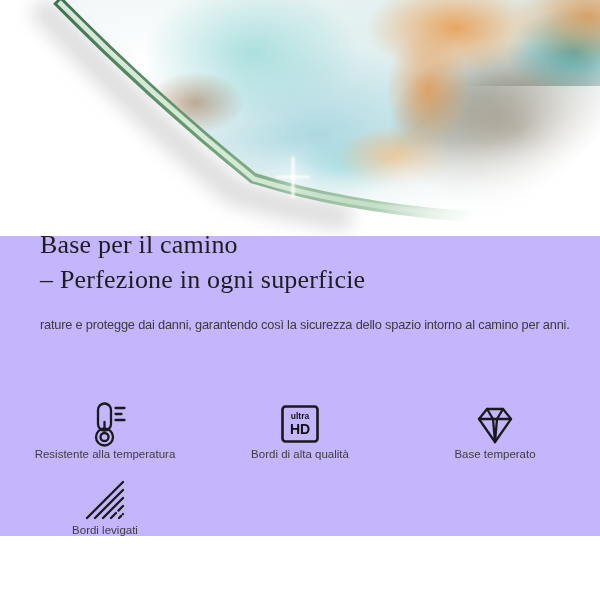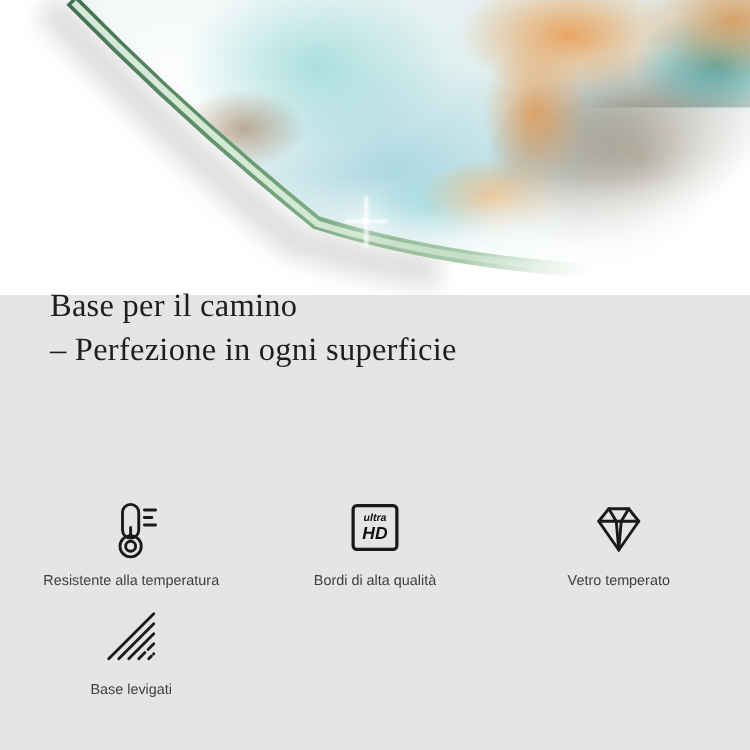--- a/index.html
+++ b/index.html
@@ -1,17 +1,17 @@
 <!DOCTYPE html>
 <html><head>
 <meta charset="utf-8">
 <style>
   html,body{margin:0;padding:0;background:#fff;}
   body{width:600px;height:600px;font-family:"Liberation Sans",sans-serif;}
-  .page{position:relative;width:600px;height:600px;background:#e5e5e5;overflow:hidden;}
+  .page{position:relative;width:600px;height:536px;background:#c4b5fd;overflow:hidden;}
 
   
   .hero{position:absolute;top:0;left:0;width:600px;height:236px;background:#fff;}
   .hero-art{
     position:absolute;inset:0;
     clip-path: path("M57 0 Q150 95 253 178 Q340 206 460 216 Q540 222 600 226 L600 0 Z");
     background:
       radial-gradient(70px 45px at 195px 103px, rgba(146,97,56,0.50), rgba(146,97,56,0) 70%),
       radial-gradient(130px 70px at 455px 28px, rgba(233,162,90,0.95), rgba(233,162,90,0) 68%),
       radial-gradient(60px 85px at 428px 90px, rgba(226,150,78,0.80), rgba(226,150,78,0) 70%),
@@ -35,22 +35,22 @@
   .title{position:absolute;left:40px;top:227px;font-family:"Liberation Serif",serif;
     font-size:26px;line-height:35px;color:#1e1e1e;letter-spacing:0.2px;}
   .desc{position:absolute;left:40px;top:311px;font-size:12.8px;line-height:27.3px;
     color:#3b3b3b;letter-spacing:-0.2px;}
   .desc div{white-space:nowrap;}
 
   
   .features{position:absolute;left:10px;top:400px;width:580px;display:grid;
     grid-template-columns:190px 200px 190px;row-gap:16px;}
   .feature{display:flex;flex-direction:column;align-items:center;}
-  .icon-wrap{height:48px;display:flex;align-items:flex-start;justify-content:center;font-style:italic;}
-  .feature-label{margin-top:11px;font-size:11.5px;color:#3e3e3e;}
+  .icon-wrap{height:48px;display:flex;align-items:center;justify-content:center;}
+  .feature-label{margin-top:0;font-size:11.5px;color:#3e3e3e;}
   .ic{stroke:#1a1a1a;fill:none;stroke-width:2.3;stroke-linecap:round;stroke-linejoin:round;}
 </style>
 </head>
 <body>
 
 <div class="page">
 
   <div class="hero">
     <div class="hero-art"></div>
     <div class="hero-fade-bottom"></div>
@@ -88,20 +88,21 @@
       </g>
     </svg>
   </div>
 
   <div class="title">
     <div>Base per il camino</div>
     <div>– Perfezione in ogni superficie</div>
   </div>
 
   <div class="desc">
+    <div>rature e protegge dai danni, garantendo così la sicurezza dello spazio intorno al camino per anni.</div>
   </div>
 
   <div class="features">
 
     <div class="feature">
       <div class="icon-wrap">
         <svg width="48" height="48" viewBox="0 0 48 48" class="ic">
           <rect x="17" y="3.5" width="13" height="27" rx="6.5"></rect>
           <circle cx="23.5" cy="37" r="8.5"></circle>
           <circle cx="23.5" cy="37" r="4"></circle>
@@ -130,31 +131,31 @@
       <div class="icon-wrap">
         <svg width="48" height="44" viewBox="0 0 48 44" class="ic" stroke-width="2.1">
           <path d="M8 17 L16 7 H32 L40 17 L24 40 Z"></path>
           <line x1="8" y1="17" x2="40" y2="17"></line>
           <line x1="16" y1="7" x2="22" y2="17"></line>
           <line x1="32" y1="7" x2="26" y2="17"></line>
           <line x1="22" y1="17" x2="24" y2="40"></line>
           <line x1="26" y1="17" x2="24" y2="40"></line>
         </svg>
       </div>
-      <div class="feature-label">Vetro temperato</div>
+      <div class="feature-label">Base temperato</div>
     </div>
 
     <div class="feature">
       <div class="icon-wrap">
         <svg width="44" height="44" viewBox="0 0 44 44" class="ic" stroke-width="3.6" stroke-linecap="butt">
           <line x1="4" y1="40" x2="40" y2="4"></line>
           <line x1="12" y1="40" x2="40" y2="12"></line>
           <line x1="20" y1="40" x2="40" y2="20"></line>
           <line x1="28" y1="40" x2="40" y2="28" stroke-dasharray="7 3.5"></line>
           <line x1="36" y1="40" x2="40" y2="36" stroke-dasharray="3 2.5"></line>
         </svg>
       </div>
-      <div class="feature-label">Base levigati</div>
+      <div class="feature-label">Bordi levigati</div>
     </div>
 
 
   </div>
 </div>
 
 </body></html>

